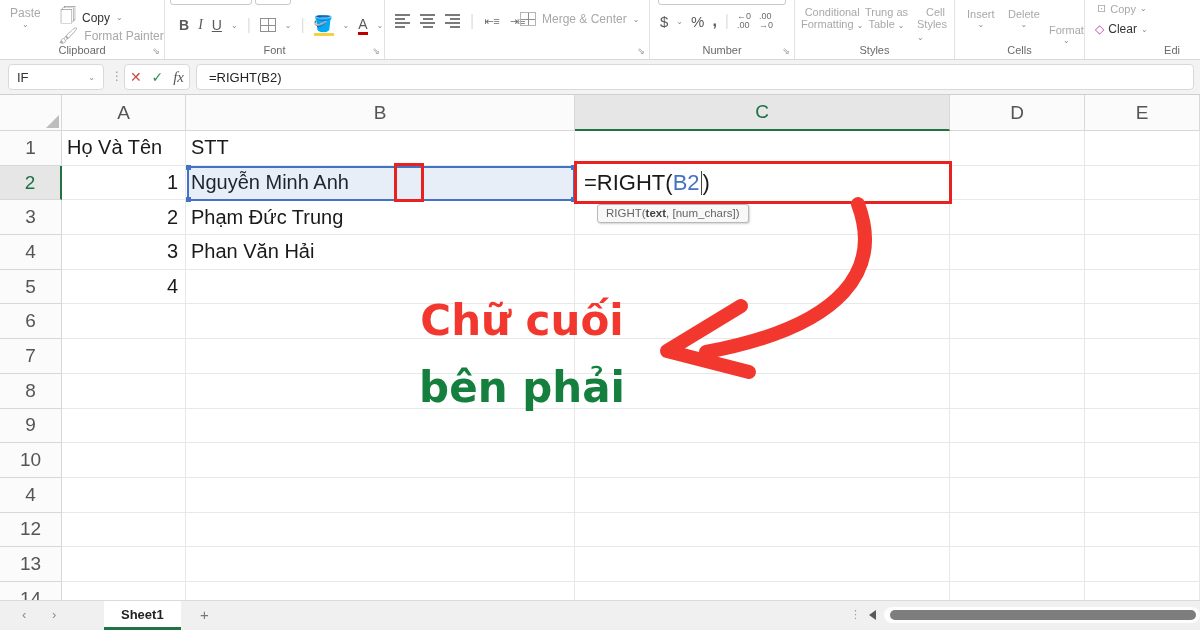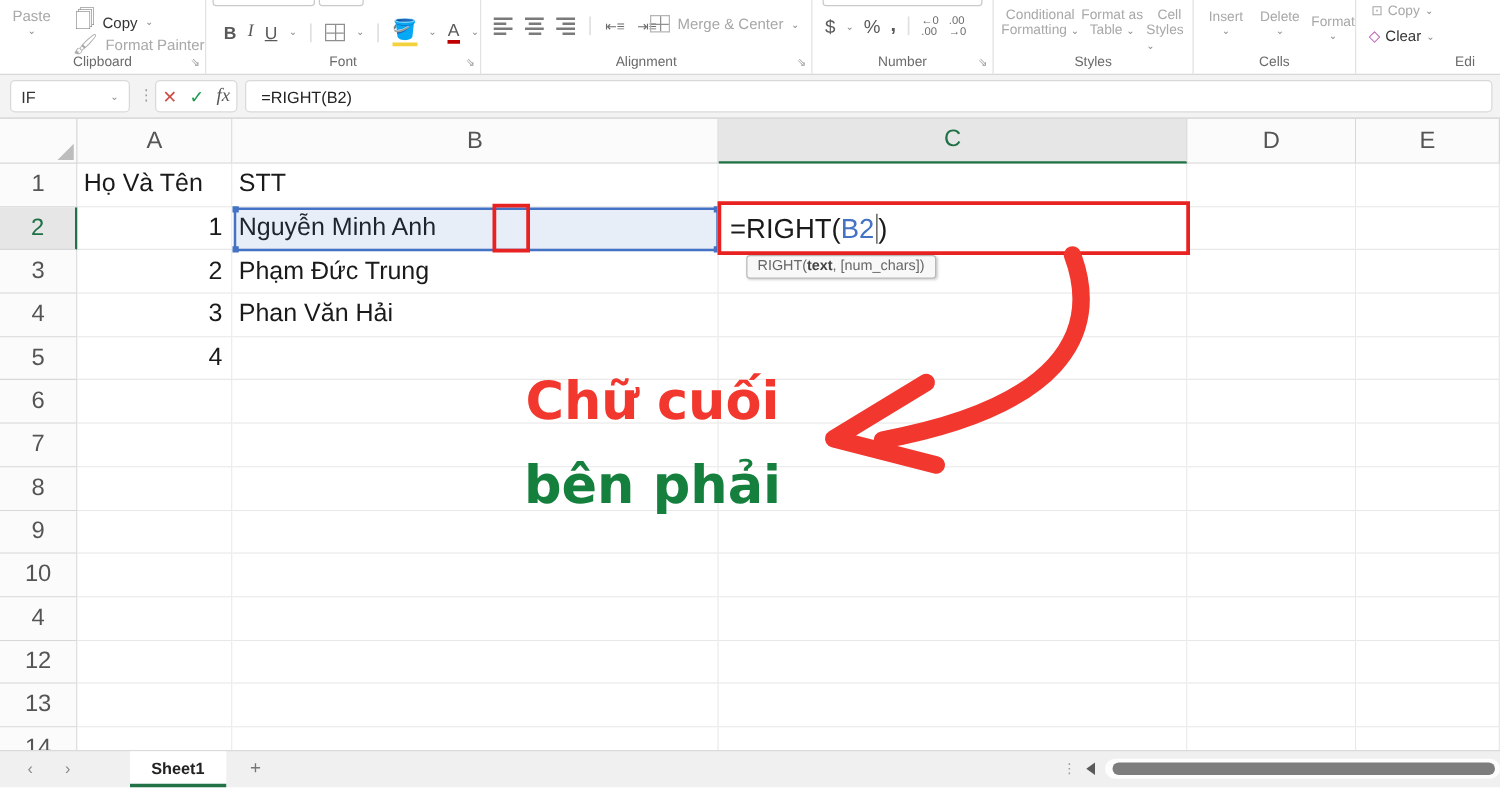--- a/index.html
+++ b/index.html
@@ -172,21 +172,20 @@
           </span>
         <span style="color:#e0e0e0;">|</span>
         <span class="ricon" style="font-size:11px;">⇤≡</span>
         <span class="ricon" style="font-size:11px;">⇥≡</span>
       </div>
       <div class="hflex" style="position:absolute;left:135px;top:12px;gap:6px;">
         <span class="fmt-icon gray" style="border-color:#b5b5b5;"></span>
         <span class="rtxt gray">Merge &amp; Center</span>
         <span class="chev gray">⌄</span>
       </div>
-      <span class="rgroup-label">Alignment</span>
       <span class="launcher">⇘</span>
     </div>
 
     <div class="rgroup" style="left:650px;width:145px;">
       <span class="partial-box" style="left:8px;width:128px;"></span>
       <div class="hflex" style="position:absolute;left:10px;top:12px;gap:8px;">
         <span class="rtxt" style="font-size:15px;">$</span>
         <span class="chev">⌄</span>
         <span class="rtxt" style="font-size:15px;">%</span>
         <b class="rtxt" style="font-size:16px;">,</b>
@@ -197,40 +196,40 @@
       <span class="rgroup-label">Number</span>
       <span class="launcher">⇘</span>
     </div>
 
     <div class="rgroup" style="left:795px;width:160px;">
       <div class="btn-col" style="left:6px;top:6px;">
         <span class="rtxt gray" style="font-size:11px;">Conditional</span>
         <span class="rtxt gray" style="font-size:11px;"><span>Formatting</span> <span class="chev gray">⌄</span></span>
       </div>
       <div class="btn-col" style="left:70px;top:6px;">
-        <span class="rtxt gray" style="font-size:11px;">Format as</span>
+        <span class="rtxt gray" style="font-size:11px;">Trung as</span>
         <span class="rtxt gray" style="font-size:11px;"><span>Table</span> <span class="chev gray">⌄</span></span>
       </div>
       <div class="btn-col" style="left:122px;top:6px;">
         <span class="rtxt gray" style="font-size:11px;">Cell</span>
         <span class="rtxt gray" style="font-size:11px;"><span>Styles</span> <span class="chev gray">⌄</span></span>
       </div>
       <span class="rgroup-label">Styles</span>
     </div>
 
     <div class="rgroup" style="left:955px;width:130px;">
       <div class="btn-col" style="left:12px;top:8px;">
         <span class="rtxt gray" style="font-size:11px;">Insert</span>
         <span class="chev gray">⌄</span>
       </div>
       <div class="btn-col" style="left:53px;top:8px;">
         <span class="rtxt gray" style="font-size:11px;">Delete</span>
         <span class="chev gray">⌄</span>
       </div>
-      <div class="btn-col" style="left:94px;top:12px;">
+      <div class="btn-col" style="left:94px;top:24px;">
         <span class="rtxt gray" style="font-size:11px;">Format</span>
         <span class="chev gray">⌄</span>
       </div>
       <span class="rgroup-label">Cells</span>
     </div>
 
     <div class="rgroup" style="left:1085px;width:115px;border-right:none;">
       <div class="hflex" style="position:absolute;left:12px;top:2px;gap:4px;">
         <span class="gray" style="font-size:11px;">⊡</span>
         <span class="rtxt gray" style="font-size:11px;">Copy</span>

